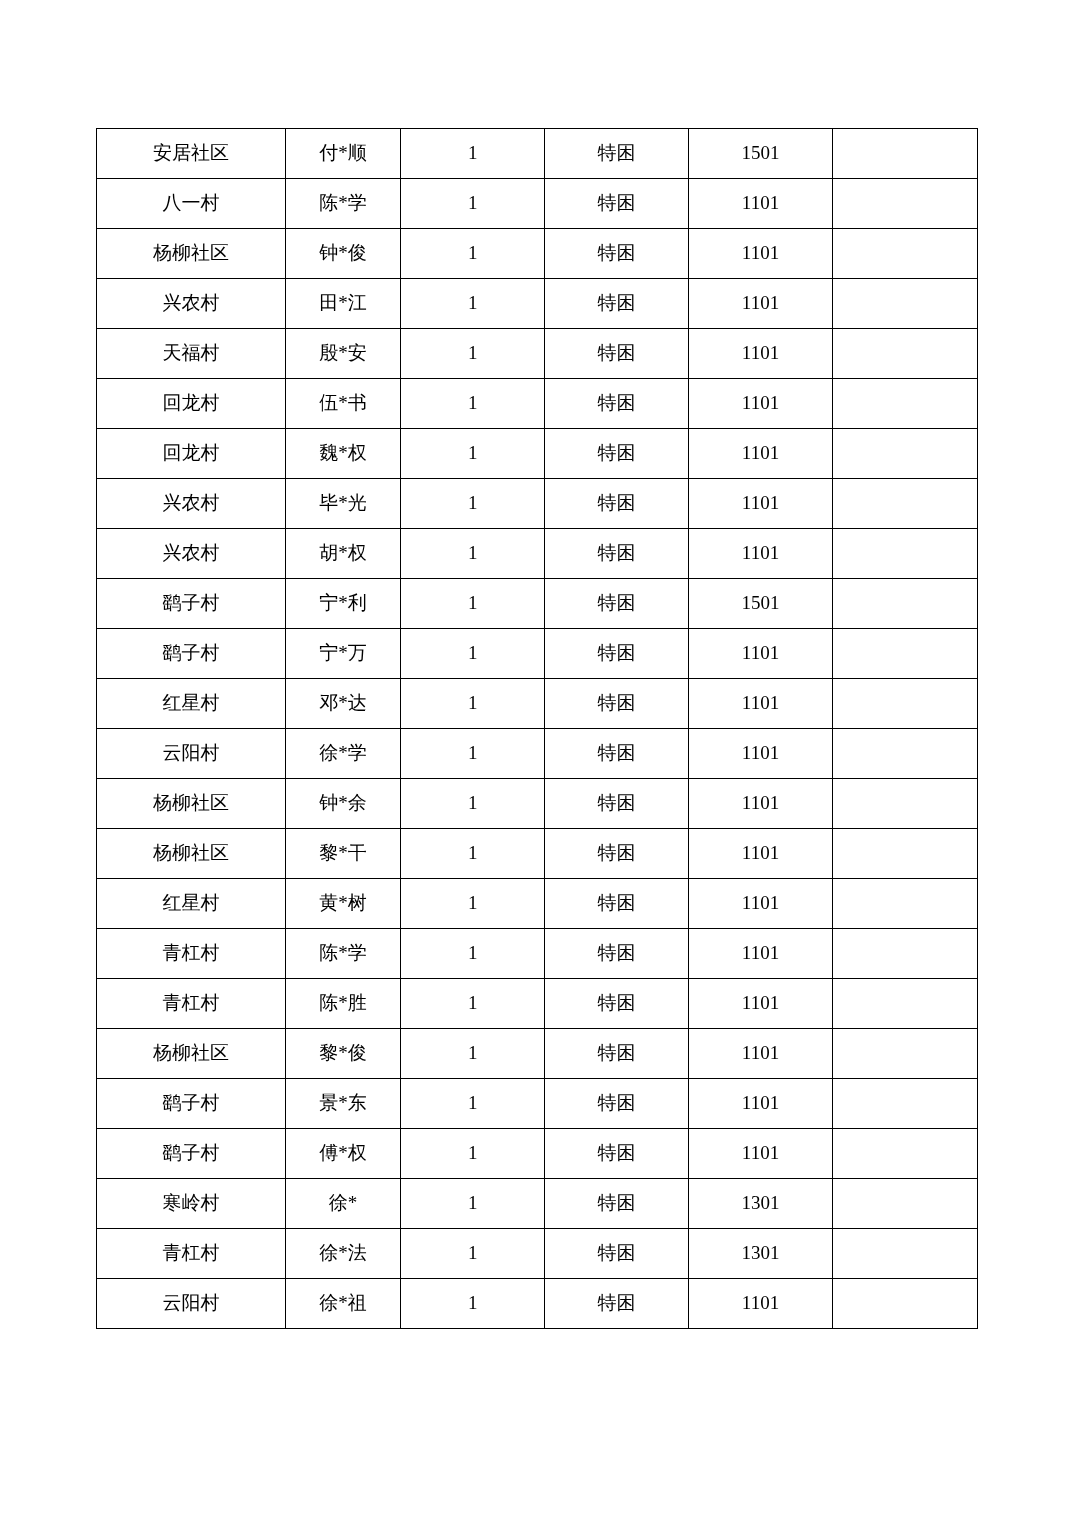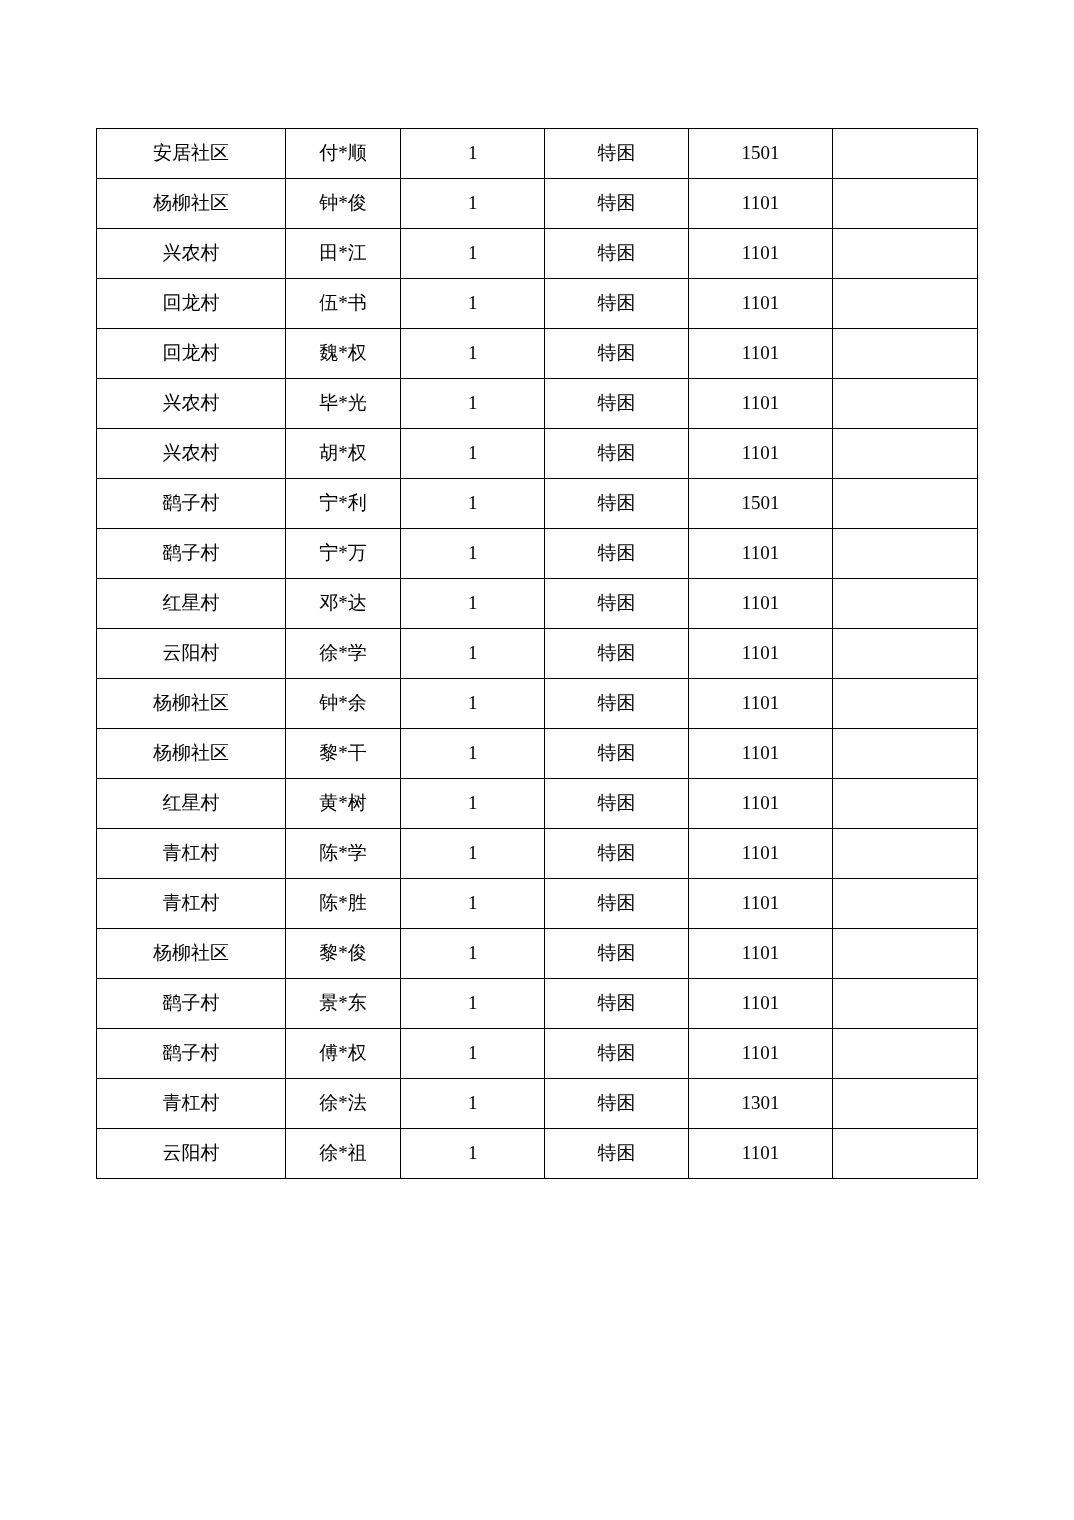--- a/index.html
+++ b/index.html
@@ -64,36 +64,52 @@
     <tbody>
         <tr>
           <td>安居社区</td>
           <td>付*顺</td>
           <td class="num">1</td>
           <td>特困</td>
           <td class="num">1501</td>
           <td></td>
         </tr>
         <tr>
+          <td>八一村</td>
+          <td>陈*学</td>
+          <td class="num">1</td>
+          <td>特困</td>
+          <td class="num">1101</td>
+          <td></td>
+        </tr>
+        <tr>
           <td>杨柳社区</td>
           <td>钟*俊</td>
           <td class="num">1</td>
           <td>特困</td>
           <td class="num">1101</td>
           <td></td>
         </tr>
         <tr>
           <td>兴农村</td>
           <td>田*江</td>
           <td class="num">1</td>
           <td>特困</td>
           <td class="num">1101</td>
           <td></td>
         </tr>
         <tr>
+          <td>天福村</td>
+          <td>殷*安</td>
+          <td class="num">1</td>
+          <td>特困</td>
+          <td class="num">1101</td>
+          <td></td>
+        </tr>
+        <tr>
           <td>回龙村</td>
           <td>伍*书</td>
           <td class="num">1</td>
           <td>特困</td>
           <td class="num">1101</td>
           <td></td>
         </tr>
         <tr>
           <td>回龙村</td>
           <td>魏*权</td>
@@ -205,20 +221,28 @@
           <td>特困</td>
           <td class="num">1101</td>
           <td></td>
         </tr>
         <tr>
           <td>鹞子村</td>
           <td>傅*权</td>
           <td class="num">1</td>
           <td>特困</td>
           <td class="num">1101</td>
+          <td></td>
+        </tr>
+        <tr>
+          <td>寒岭村</td>
+          <td>徐*</td>
+          <td class="num">1</td>
+          <td>特困</td>
+          <td class="num">1301</td>
           <td></td>
         </tr>
         <tr>
           <td>青杠村</td>
           <td>徐*法</td>
           <td class="num">1</td>
           <td>特困</td>
           <td class="num">1301</td>
           <td></td>
         </tr>

